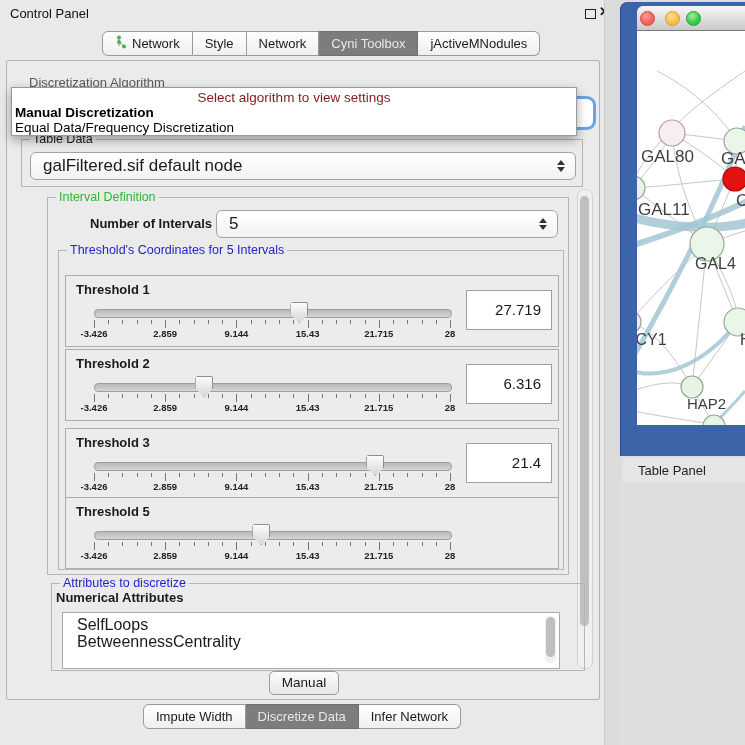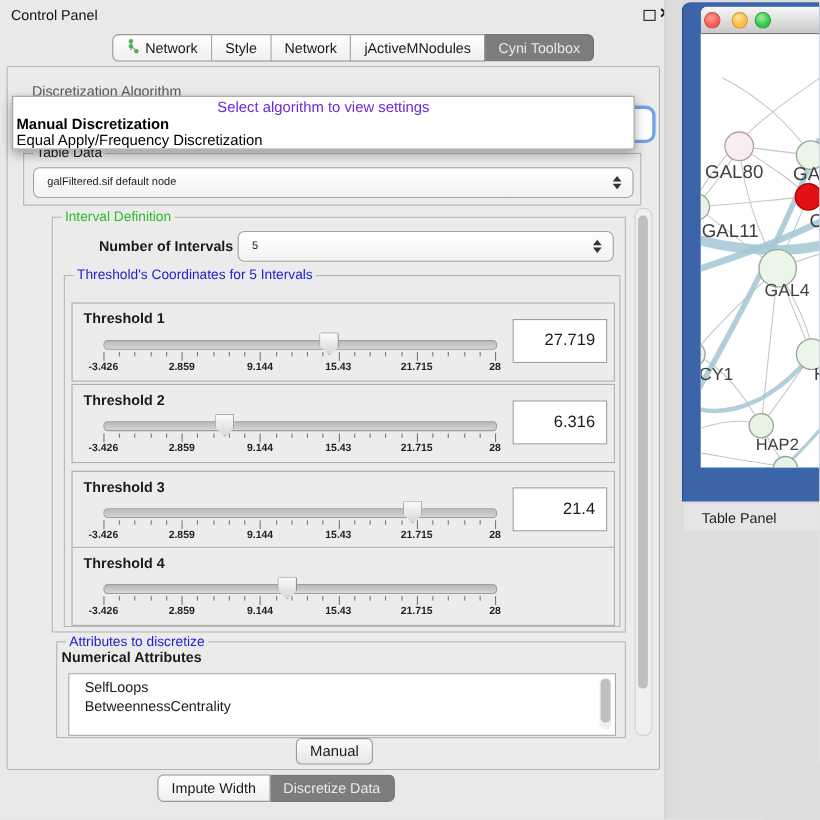--- a/index.html
+++ b/index.html
@@ -29,26 +29,26 @@
 
   .grouptitle{font-size:12.5px;background:#ebebeb;padding:0 3px;position:absolute;top:-8px;left:8px;}
   .groupbox{position:absolute;border:1px solid #b5b5b5;}
 
   #ghost-algo-title{left:22px;top:14px;font-size:13px;color:#5a5a5a;}
   #ghost-combo{left:424px;top:38px;width:162px;height:28px;background:#fff;border-radius:6px;
        box-shadow:0 0 0 3px #6aa6e8;z-index:4;}
 
   #algo-popup{left:4px;top:26px;width:564px;height:47px;background:#fff;border:1px solid #9a9a9a;
        box-shadow:0 4px 10px rgba(0,0,0,.35);z-index:10;font-size:13.5px;}
-  #algo-popup .hint{text-align:center;color:#6d28d9;padding-top:2px;height:15px;}
+  #algo-popup .hint{text-align:center;color:#7f1d1d;padding-top:2px;height:15px;}
   #algo-popup .opt{padding-left:3px;height:15px;line-height:15px;color:#000;}
   #algo-popup .opt.bold{font-weight:bold;}
 
   .combo{position:absolute;background:linear-gradient(#ffffff,#f2f2f2);border:1px solid #a3a3a3;
-       border-radius:6px;font-size:10px;}
+       border-radius:6px;font-size:17px;}
   .combo .val{position:absolute;left:12px;top:50%;transform:translateY(-50%);}
   .spin{position:absolute;right:10px;top:50%;transform:translateY(-50%);width:8px;height:12px;}
   .spin:before,.spin:after{content:"";position:absolute;left:0;border-left:4px solid transparent;
        border-right:4px solid transparent;}
   .spin:before{top:0;border-bottom:5px solid #333;}
   .spin:after{bottom:0;border-top:5px solid #333;}
 
   
   .vtrack{position:absolute;background:#f0f0f0;border:1px solid #d2d2d2;border-radius:7px;}
   .vthumb{position:absolute;background:#bfbfbf;border-radius:5px;}
@@ -62,21 +62,21 @@
        background:linear-gradient(#fdfdfd,#d5d5d5);box-shadow:inset 0 0 0 1px #8f8f8f;
        clip-path:polygon(8% 0,92% 0,100% 10%,100% 60%,50% 100%,0 60%,0 10%);}
   .tick{position:absolute;width:1px;background:#777;}
   .tick-label{position:absolute;transform:translateX(-50%);font-size:9.5px;font-weight:bold;color:#222;top:52px;}
   .th-value{position:absolute;left:400px;top:14px;width:84px;height:38px;background:#fff;
        border:1px solid #9f9f9f;font-size:15px;line-height:38px;text-align:right;padding-right:0;}
   .th-value span{display:block;margin-right:10px;}
 
   #attr-list{position:absolute;left:10px;top:28px;width:496px;height:55px;background:#fff;
        border:1px solid #a9a9a9;overflow:hidden;}
-  #attr-list .item{padding-left:14px;height:17px;line-height:17px;font-size:13px;}
+  #attr-list .item{padding-left:14px;height:17px;line-height:17px;font-size:16px;}
   #attr-list .pad{height:3px;}
 
   #apply-btn{left:262px;top:610px;width:68px;height:22px;border:1px solid #9a9a9a;border-radius:5px;
        background:linear-gradient(#fdfdfd,#e6e6e6);font-size:13.5px;text-align:center;line-height:22px;}
 
   
   #divider{left:604px;top:0;width:16px;height:745px;background:#dcdcdc;border-left:1px solid #cccccc;}
 
   #network-window{left:620px;top:2px;width:125px;height:454px;background:#3b64a9;
        border-top-left-radius:8px;box-shadow:inset 1px 0 0 #2c4d85;}
@@ -114,38 +114,38 @@
               <circle cx="9" cy="11.5" r="2" fill="#4caf50"></circle>
             </svg></span>
           <span>Network</span>
         </div>
         <div class="tab">
           <span>Style</span>
         </div>
         <div class="tab">
           <span>Network</span>
         </div>
-        <div class="tab">
-          <span>jActiveMNodules</span>
-        </div>
         <div class="tab selected">
           <span>Cyni Toolbox</span>
+        </div>
+        <div class="tab">
+          <span>jActiveMNodules</span>
         </div>
       </div>
 
     <div id="content-frame" class="abs">
 
       <div id="ghost-algo-title" class="abs">Discretization Algorithm</div>
       <div id="ghost-combo" class="abs"></div>
 
       <div id="algo-popup" class="abs">
         <div class="hint">Select algorithm to view settings</div>
         <div id="algo-options">
             <div class="opt bold">Manual Discretization</div>
-            <div class="opt">Equal Apply/Frequency Discretization</div>
+            <div class="opt">Equal Data/Frequency Discretization</div>
           </div>
       </div>
 
       <div class="groupbox" style="left:14px;top:78px;width:560px;height:46px;">
         <span class="grouptitle">Table Data</span>
         <div class="combo" style="left:8px;top:12px;width:544px;height:26px;">
           <span class="val">galFiltered.sif default node</span>
           <span class="spin"></span>
         </div>
       </div>
@@ -280,21 +280,21 @@
                 <div class="tick-label" style="left: 170.4px;">9.144</div>
                 <div class="tick-label" style="left: 241.6px;">15.43</div>
                 <div class="tick-label" style="left: 312.8px;">21.715</div>
                 <div class="tick-label" style="left: 384px;">28</div>
                 <div class="th-thumb" style="left: 300.234px;"></div>
                 <div class="th-value">
                   <span>21.4</span>
                 </div>
               </div>
               <div class="th-row" style="top: 246px;">
-                <div class="th-label">Threshold 4</div>
+                <div class="th-label">Threshold 5</div>
                 <div class="th-track"></div>
                 <div class="tick" style="left: 28px; top: 44px; height: 8px;"></div>
                 <div class="tick" style="left: 42.24px; top: 44px; height: 4px;"></div>
                 <div class="tick" style="left: 56.48px; top: 44px; height: 4px;"></div>
                 <div class="tick" style="left: 70.72px; top: 44px; height: 4px;"></div>
                 <div class="tick" style="left: 84.96px; top: 44px; height: 4px;"></div>
                 <div class="tick" style="left: 99.2px; top: 44px; height: 8px;"></div>
                 <div class="tick" style="left: 113.44px; top: 44px; height: 4px;"></div>
                 <div class="tick" style="left: 127.68px; top: 44px; height: 4px;"></div>
                 <div class="tick" style="left: 141.92px; top: 44px; height: 4px;"></div>
@@ -320,21 +320,21 @@
                 <div class="tick-label" style="left: 170.4px;">9.144</div>
                 <div class="tick-label" style="left: 241.6px;">15.43</div>
                 <div class="tick-label" style="left: 312.8px;">21.715</div>
                 <div class="tick-label" style="left: 384px;">28</div>
                 <div class="th-thumb" style="left: 186.318px;"></div>
               </div>
             </div>
         </div>
       </div>
 
-      <div class="groupbox" style="left:44px;top:522px;width:516px;height:86px;">
+      <div class="groupbox" style="left:44px;top:522px;width:516px;height:86px;padding-left:16px;">
         <span class="grouptitle" style="color:#2222cc;">Attributes to discretize</span>
         <div class="abs" style="left:4px;top:6px;font-weight:bold;font-size:13px;">Numerical Attributes</div>
         <div id="attr-list">
           <div class="pad"></div>
           <div id="attr-items">
               <div class="item">SelfLoops</div>
               <div class="item">BetweennessCentrality</div>
             </div>
           <div class="vtrack" style="right:3px;top:3px;width:11px;height:47px;border:none;">
             <div class="vthumb" style="left:1px;top:1px;width:9px;height:40px;"></div>
@@ -344,20 +344,23 @@
 
       <div id="apply-btn" class="abs">Manual</div>
     </div>
 
     <div id="bottom-tabs" class="abs tabbar">
         <div class="tab">
           <span>Impute Width</span>
         </div>
         <div class="tab selected">
           <span>Discretize Data</span>
+        </div>
+        <div class="tab">
+          <span>Infer Network</span>
         </div>
       </div>
   </div>
 
   <div id="divider" class="abs"></div>
 
   <div id="network-window" class="abs">
     <div id="nw-titlebar" class="abs">
       <div id="light-red" class="light"></div>
       <div id="light-yellow" class="light"></div>

